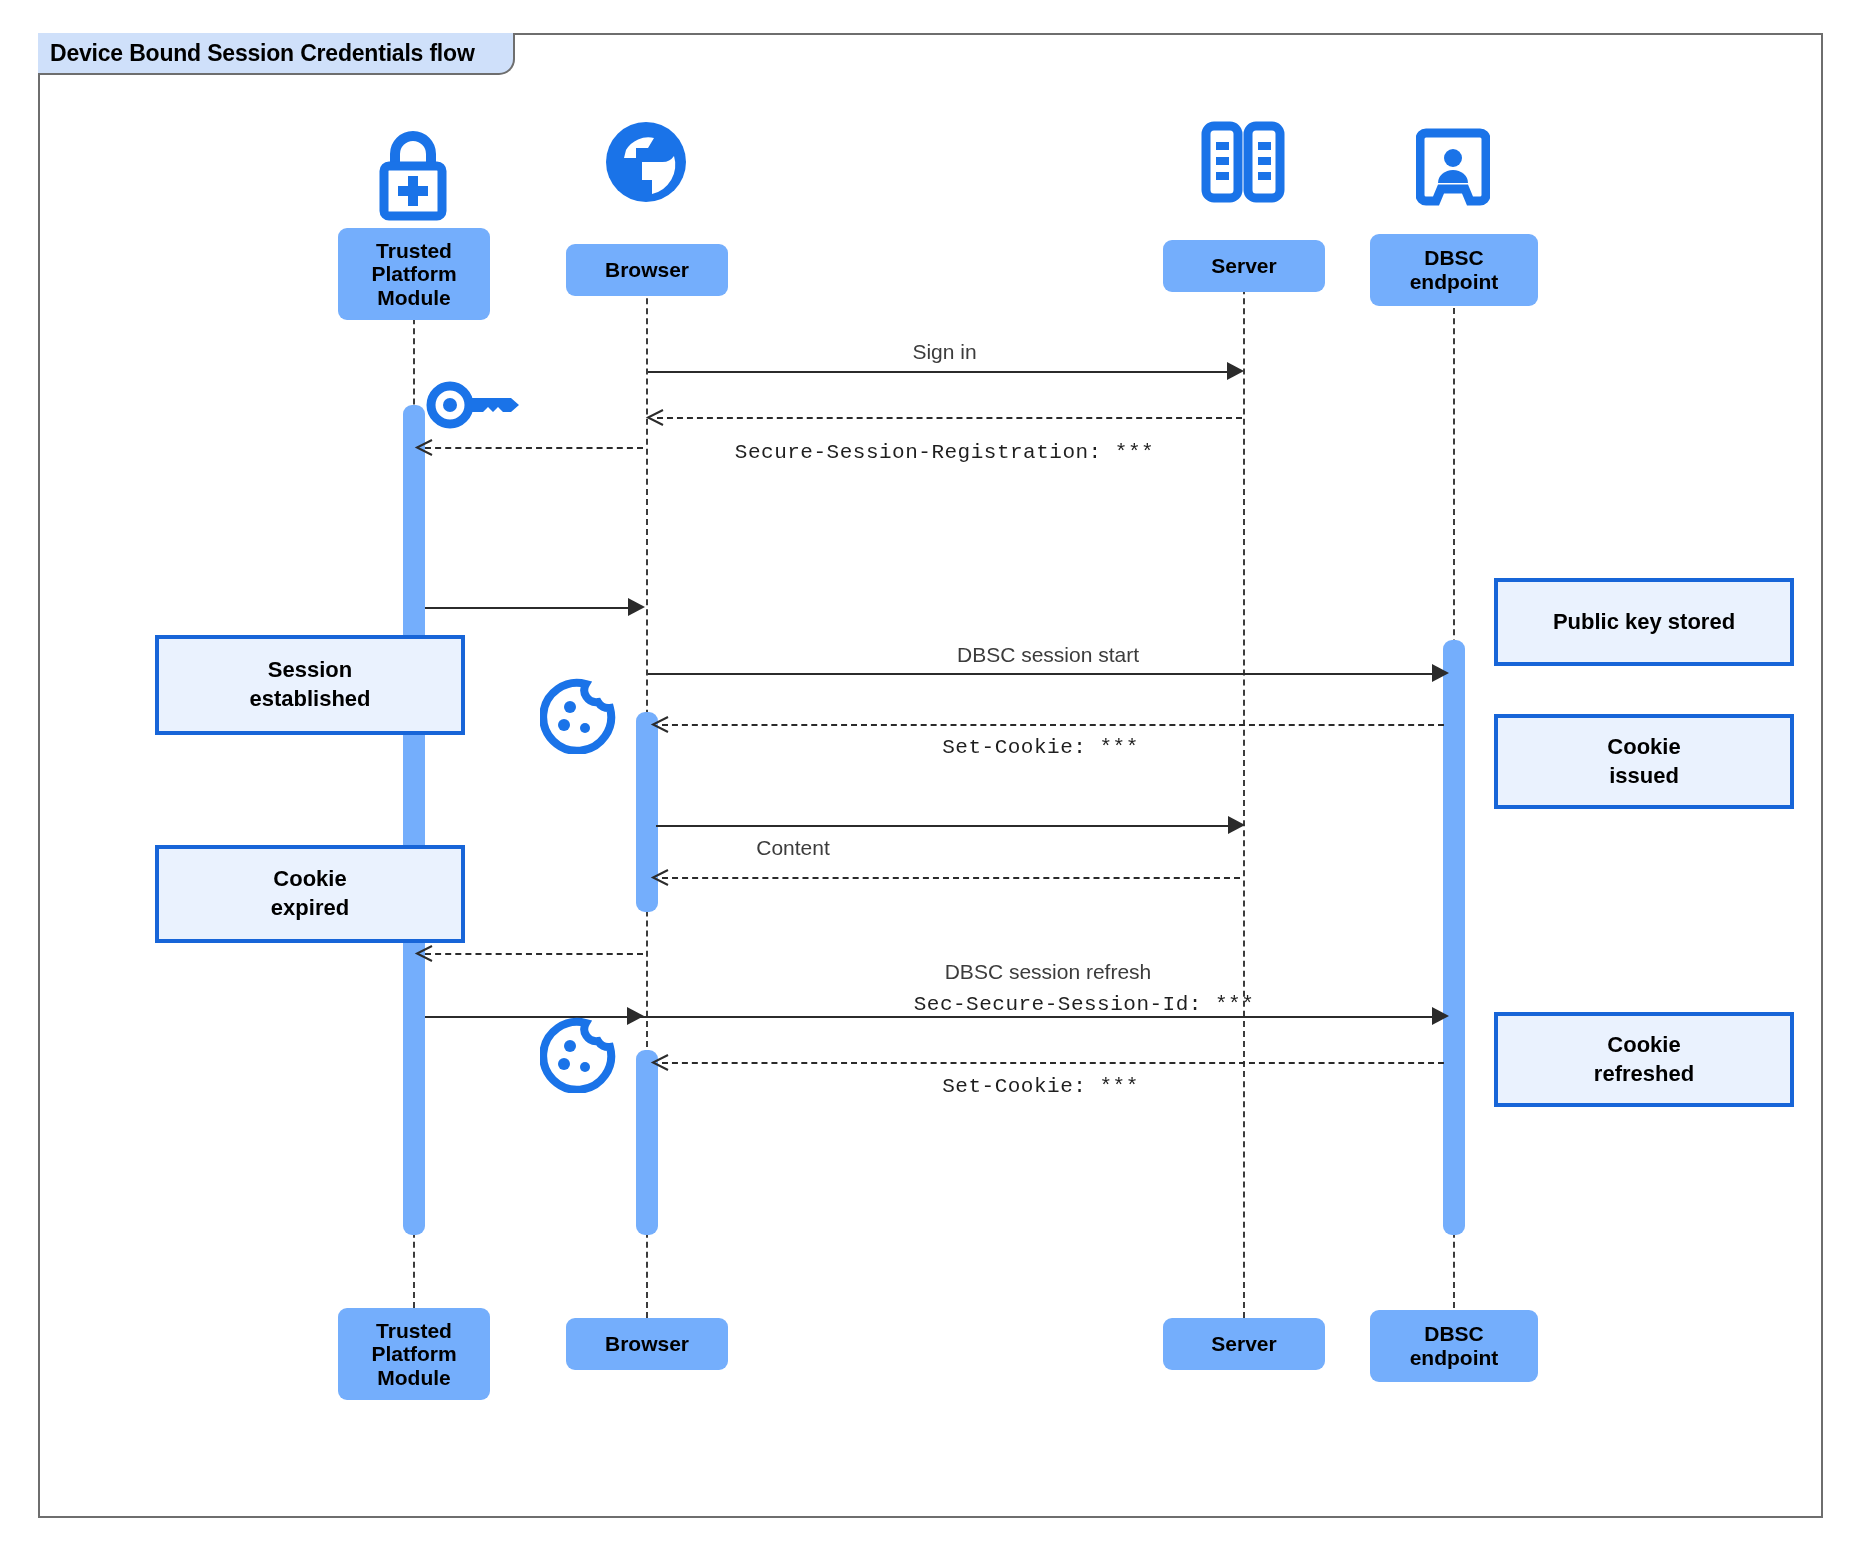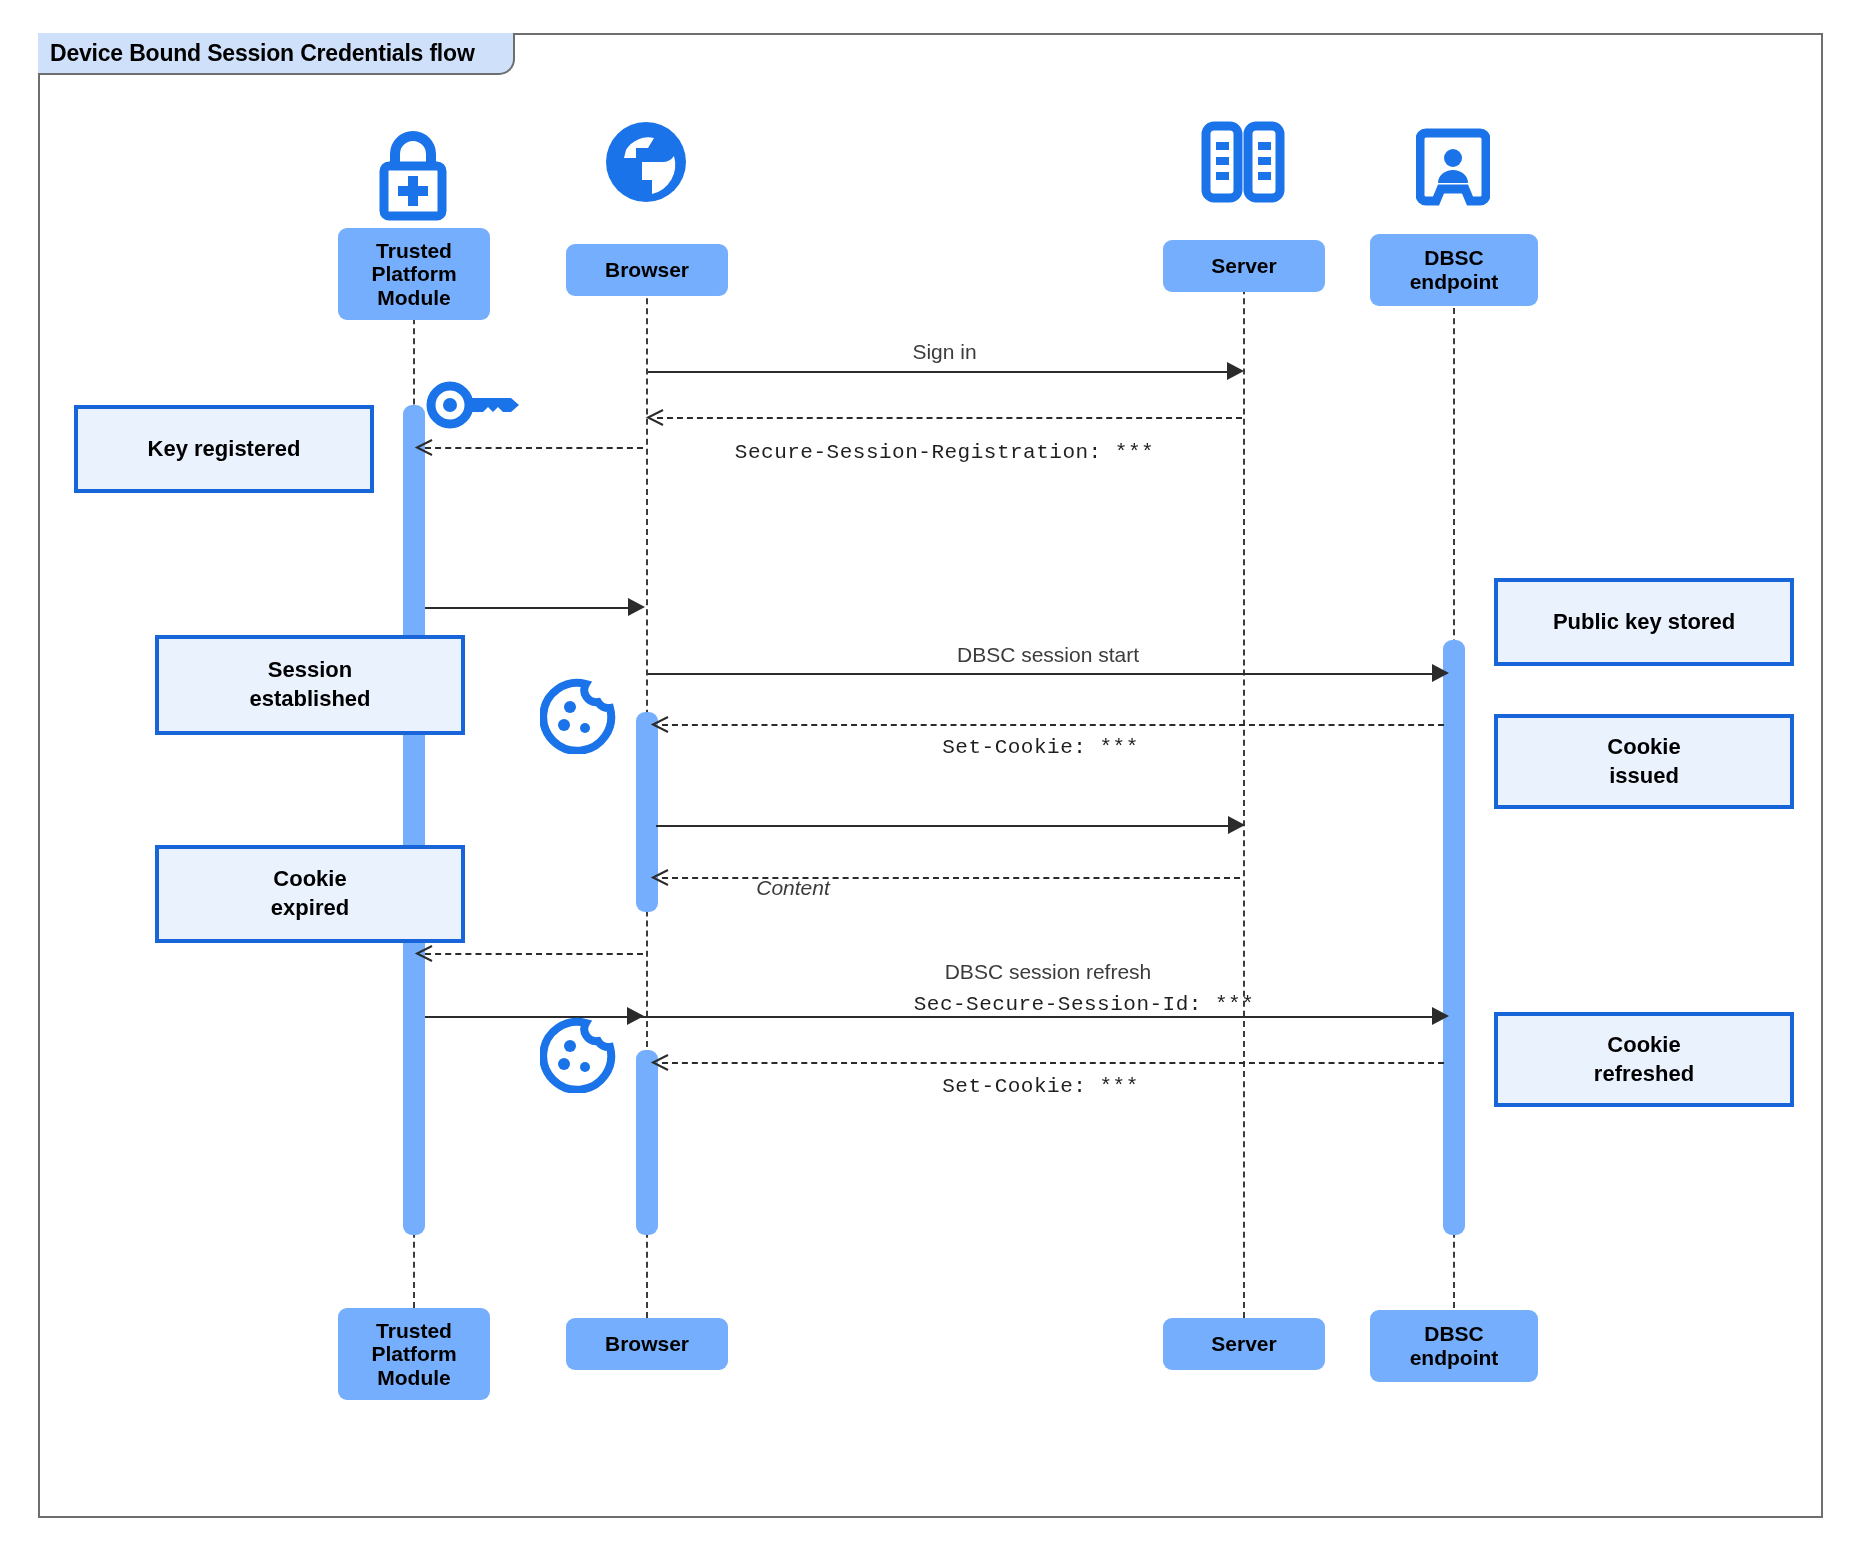--- a/index.html
+++ b/index.html
@@ -231,23 +231,20 @@
   <div class="msg-label mono" style="left:646px; top:441px; width:597px;">Secure-Session-Registration: ***</div>
 
   <div class="inline-icon" style="left:426px; top:381px; width:96px; height:48px;">
     <svg width="96" height="48" viewBox="0 0 96 48">
       <circle cx="24" cy="24" r="19" fill="none" stroke="#1a73e8" stroke-width="9"></circle>
       <circle cx="24" cy="24" r="7" fill="#1a73e8"></circle>
       <path d="M43 17 h42 l8 7 l-8 7 h-8 l-5 -5 l-5 5 l-5 -5 l-5 5 h-14 z" fill="#1a73e8"></path>
     </svg>
   </div>
 
-  <div class="note" style="left:74px; top:405px; width:300px; height:88px;">
-    <span>Key registered</span>
-  </div>
 
   <div class="msg-line dashed" style="left:425px; top:447px; width:218px;"></div>
   <div class="arrowhead open-left" style="left:414px; top:438px;">
     <svg width="20" height="20" viewBox="0 0 20 20">
         <path d="M18 2 L3 9.5 L18 17" fill="none" stroke="#2b2b2b" stroke-width="2"></path>
       </svg>
   </div>
 
   <div class="msg-line" style="left:425px; top:607px; width:205px;"></div>
   <div class="arrowhead solid-right" style="left:628px; top:598px;"></div>
@@ -300,21 +297,21 @@
       <span>expired</span>
     </span>
   </div>
 
   <div class="msg-line dashed" style="left:662px; top:877px; width:578px;"></div>
   <div class="arrowhead open-left" style="left:650px; top:868px;">
     <svg width="20" height="20" viewBox="0 0 20 20">
         <path d="M18 2 L3 9.5 L18 17" fill="none" stroke="#2b2b2b" stroke-width="2"></path>
       </svg>
   </div>
-  <div class="msg-label prop" style="left:648px; top:876px; width:290px;font-style:italic;">Content</div>
+  <div class="msg-label prop" style="left:648px; top:836px; width:290px;">Content</div>
 
   <div class="msg-line dashed" style="left:425px; top:953px; width:218px;"></div>
   <div class="arrowhead open-left" style="left:414px; top:944px;">
     <svg width="20" height="20" viewBox="0 0 20 20">
         <path d="M18 2 L3 9.5 L18 17" fill="none" stroke="#2b2b2b" stroke-width="2"></path>
       </svg>
   </div>
 
   <div class="msg-label prop" style="left:648px; top:960px; width:800px;">DBSC session refresh</div>
   <div class="msg-label mono" style="left:684px; top:993px; width:800px;">Sec-Secure-Session-Id: ***</div>

